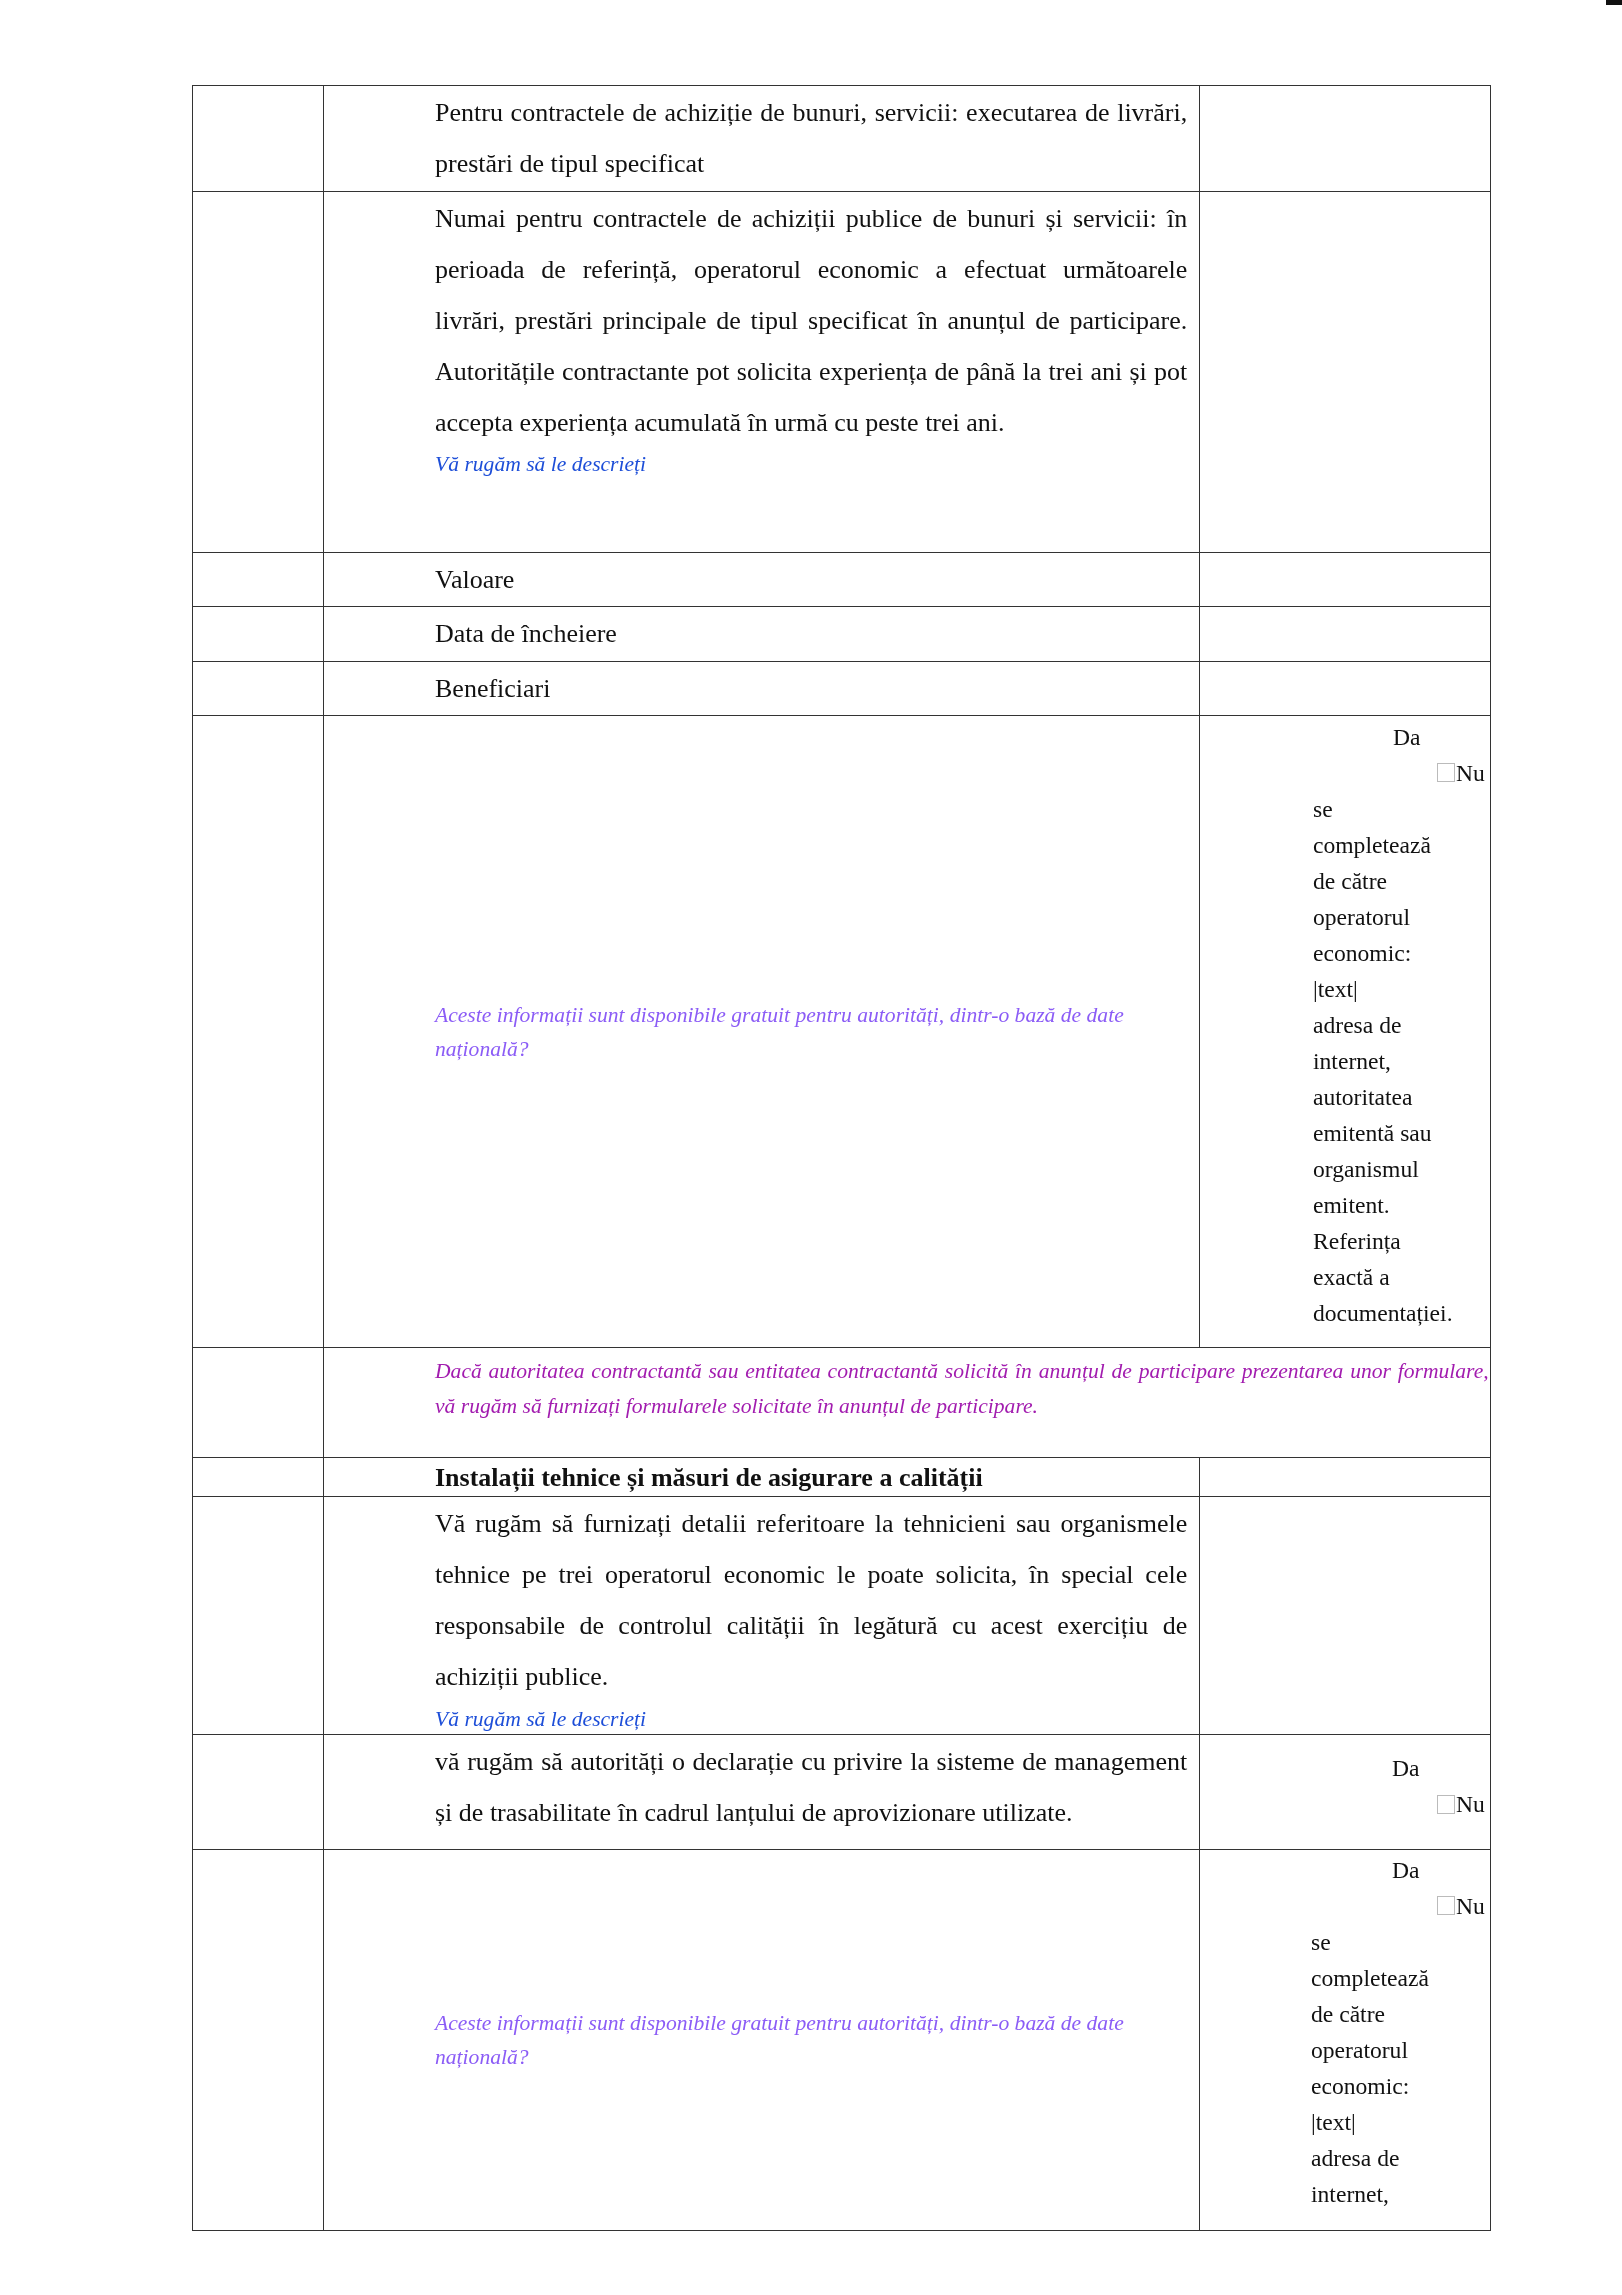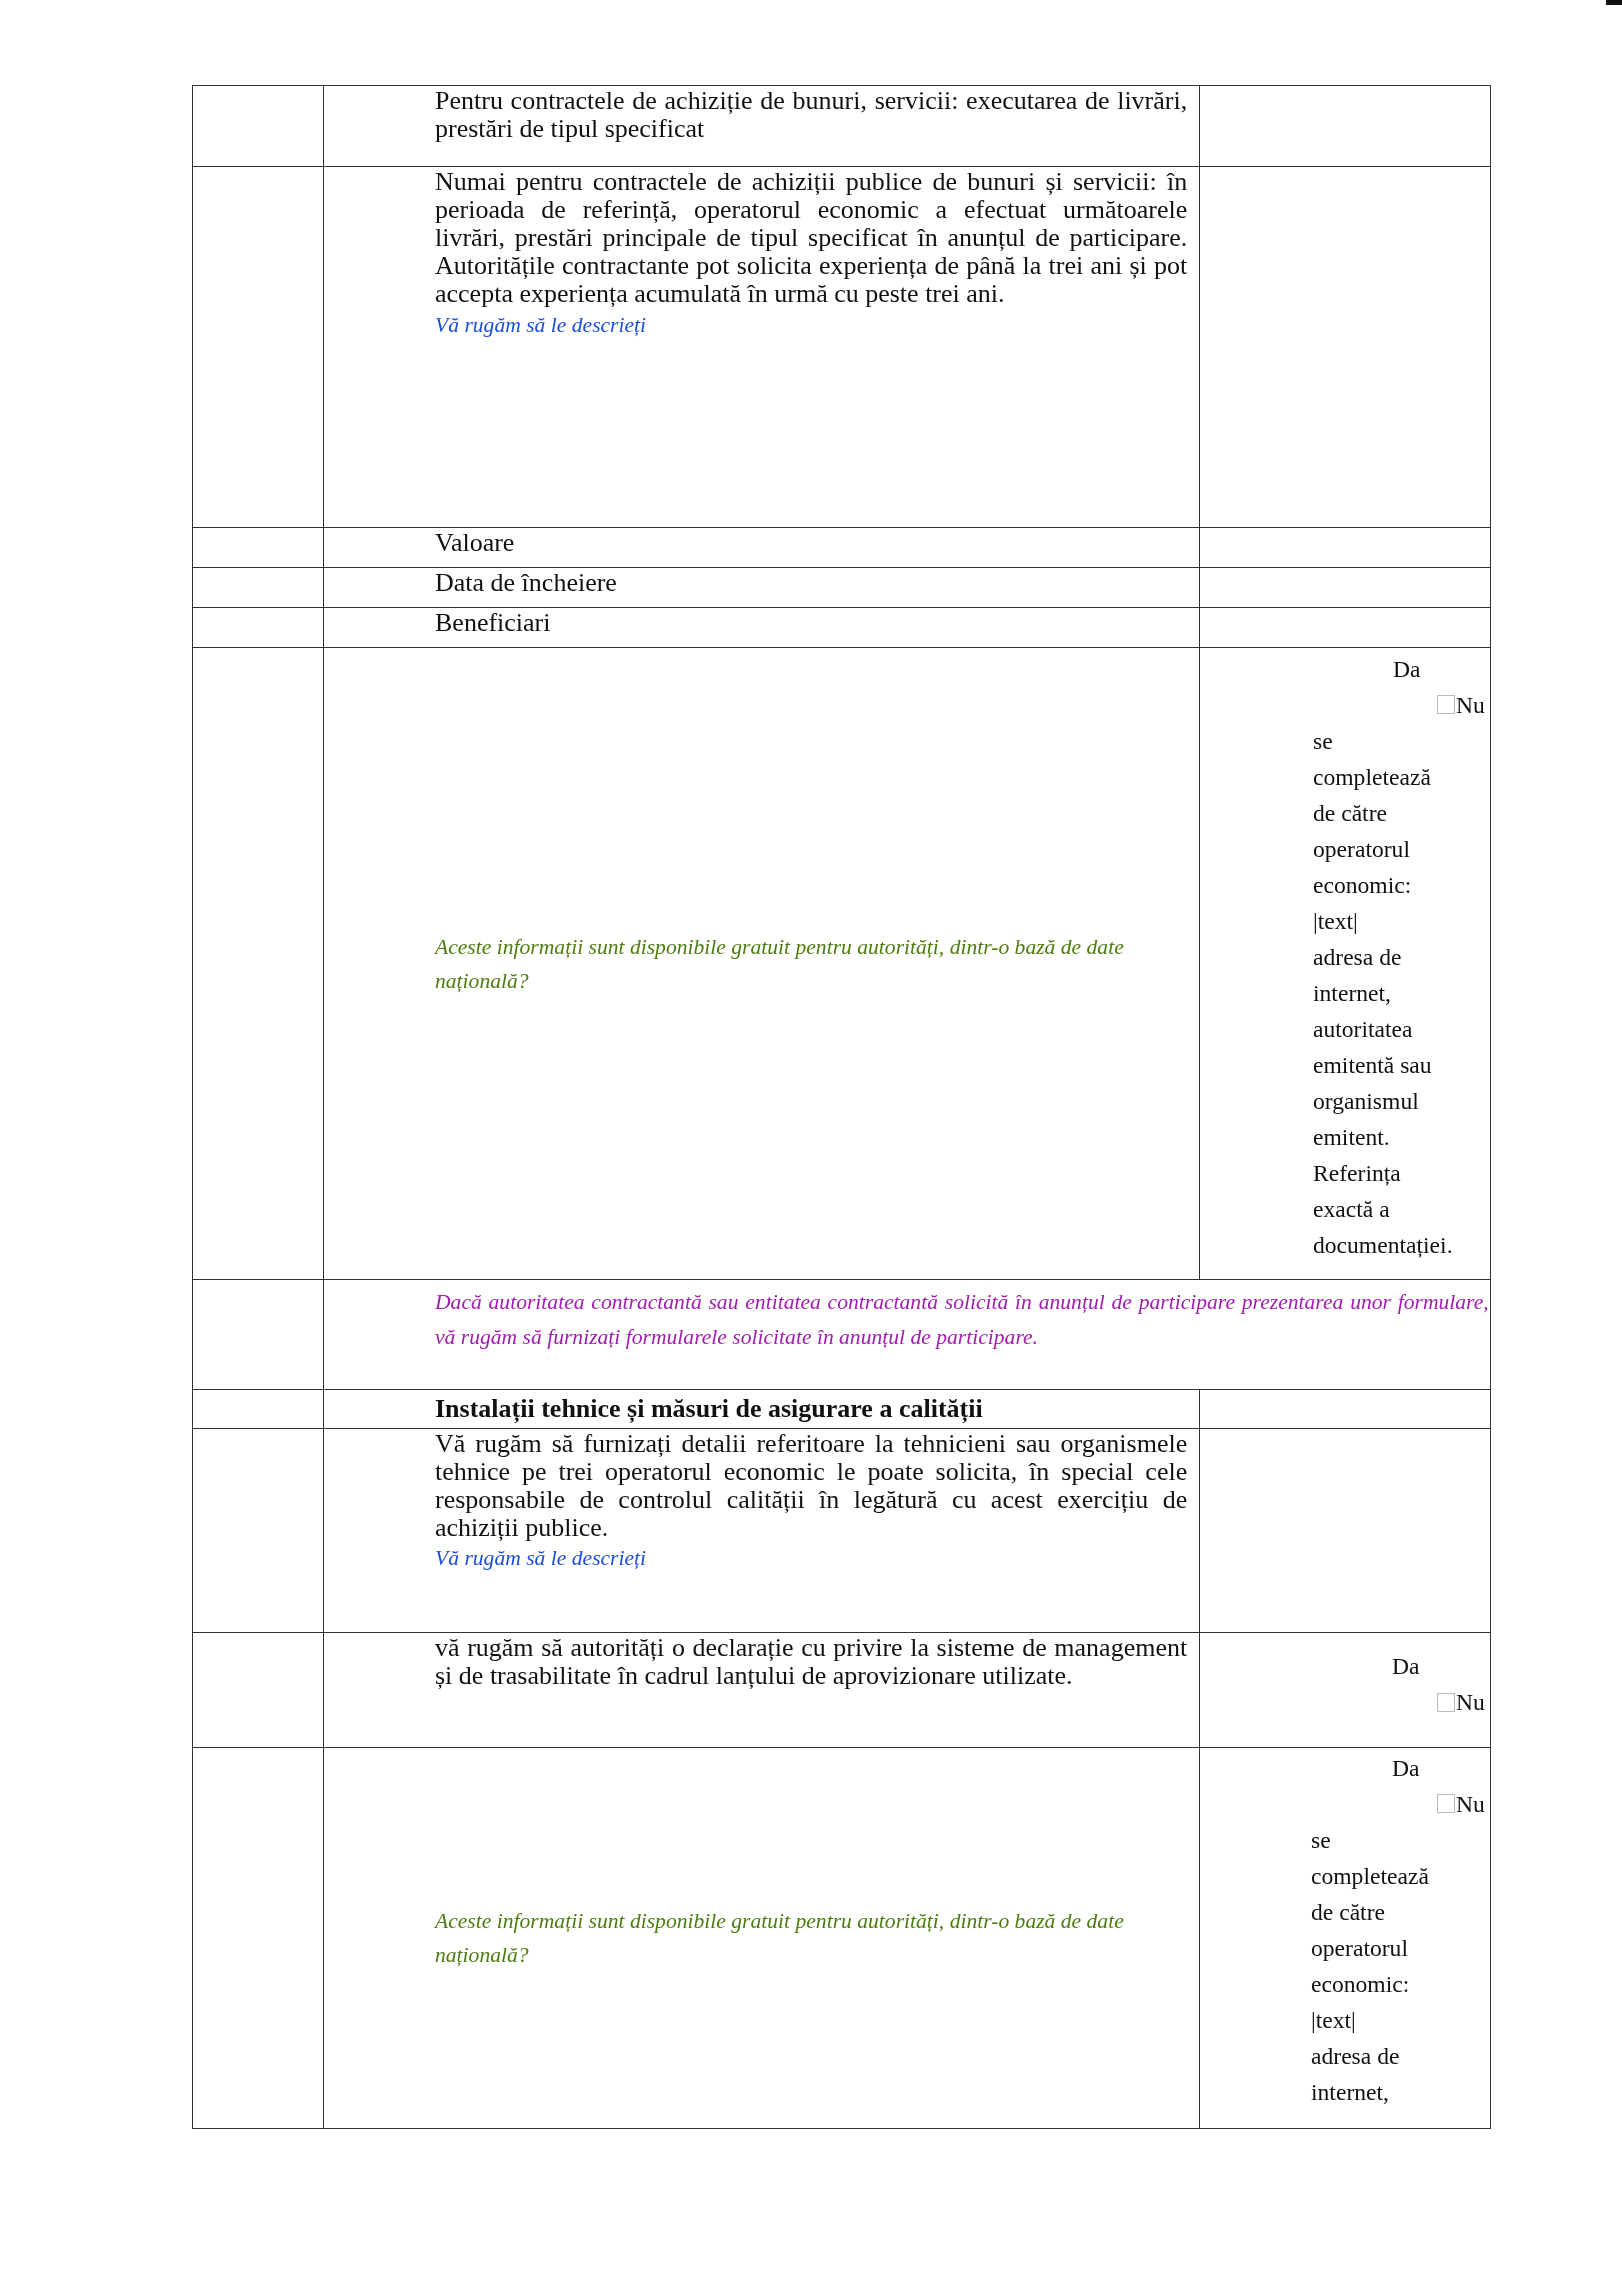--- a/index.html
+++ b/index.html
@@ -3,29 +3,29 @@
 <meta charset="utf-8">
 <style>
   html, body { margin: 0; padding: 0; background: #ffffff; }
   body { width: 1623px; height: 2295px; position: relative; overflow: hidden;
          font-family: "Liberation Serif", "DejaVu Serif", serif; color: #111; }
   .corner-mark { position: absolute; right: 0; top: 0; width: 17px; height: 5.2px; background: #111; }
   table.form { position: absolute; left: 192px; top: 85px; width: 1298px;
                border-collapse: collapse; table-layout: fixed; }
   table.form td { border: 1.3px solid #333; vertical-align: top; padding: 0; }
   col.c1 { width: 131px; } col.c2 { width: 876px; } col.c3 { width: 291px; }
-  .cell2 { padding: 1.3px 11.8px 1.3px 111px; font-size: 26px; line-height: 28px; text-align: justify; }
+  .cell2 { padding: 1.3px 11.8px 1.3px 111px; font-size: 26px; line-height: 51px; text-align: justify; }
   .it { font-style: italic; font-size: 21.6px; line-height: 30px; color: #1d4ed8; }
   .bold { font-weight: bold; }
   .wide-it { font-style: italic; font-size: 21.6px; line-height: 35px; color: #a21caf; padding: 5.2px 1.3px 2.6px 243px; text-align: justify; }
   .ans { font-size: 23.6px; line-height: 36px; padding: 2.6px 5.2px 2.6px 111px; }
   .ans .da { padding-left: 15.7px; text-align: center; }
   .ans .nu { padding-left: 9.2px; text-align: right; }
   .box { display: inline-block; width: 15.7px; height: 17px; border: 0.7px solid #bbb; vertical-align: -1.3px; margin-right: 1.3px; }
-  .q-it { font-style: italic; font-size: 21.6px; line-height: 34px; color: #4d7c0f; padding-left: 111px; padding-right: 26px; }
+  .q-it { font-style: italic; font-size: 21.6px; line-height: 34px; color: #8b5cf6; padding-left: 111px; padding-right: 26px; }
   .short td { height: 39px; }
 </style>
 </head>
 <body>
 
 <div class="corner-mark"></div>
 
 <table class="form">
   <colgroup>
       <col class="c1">

